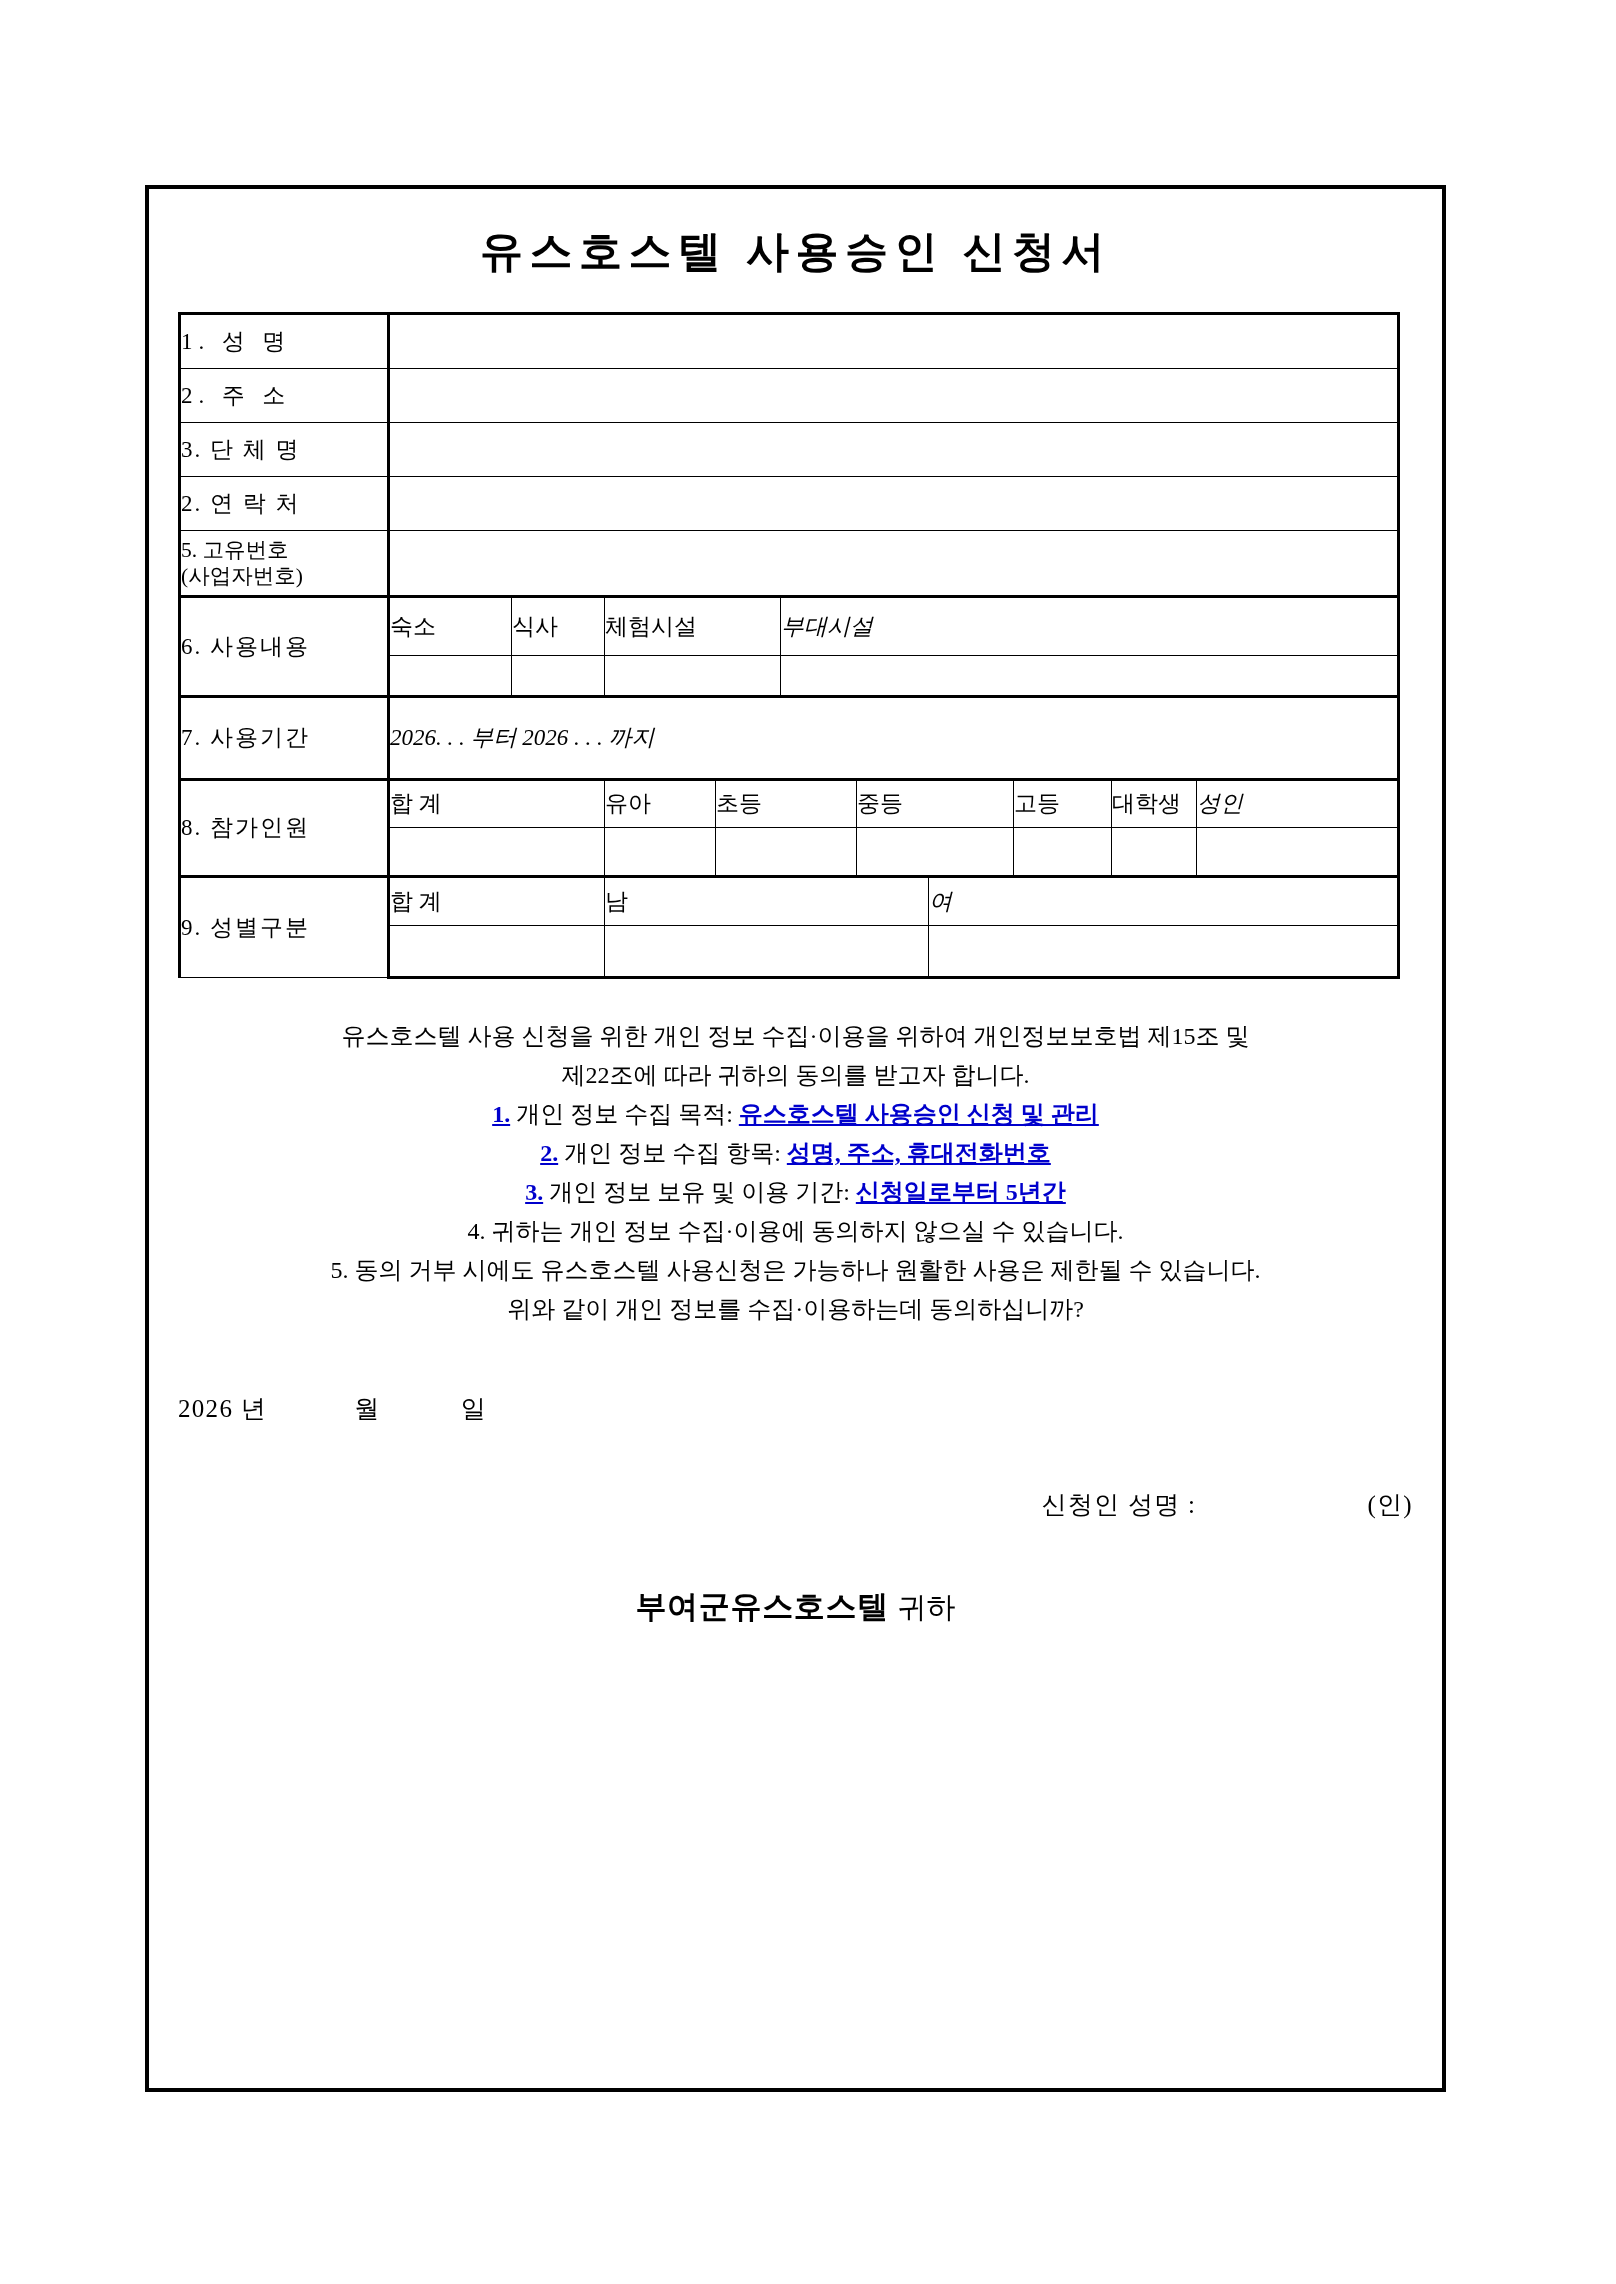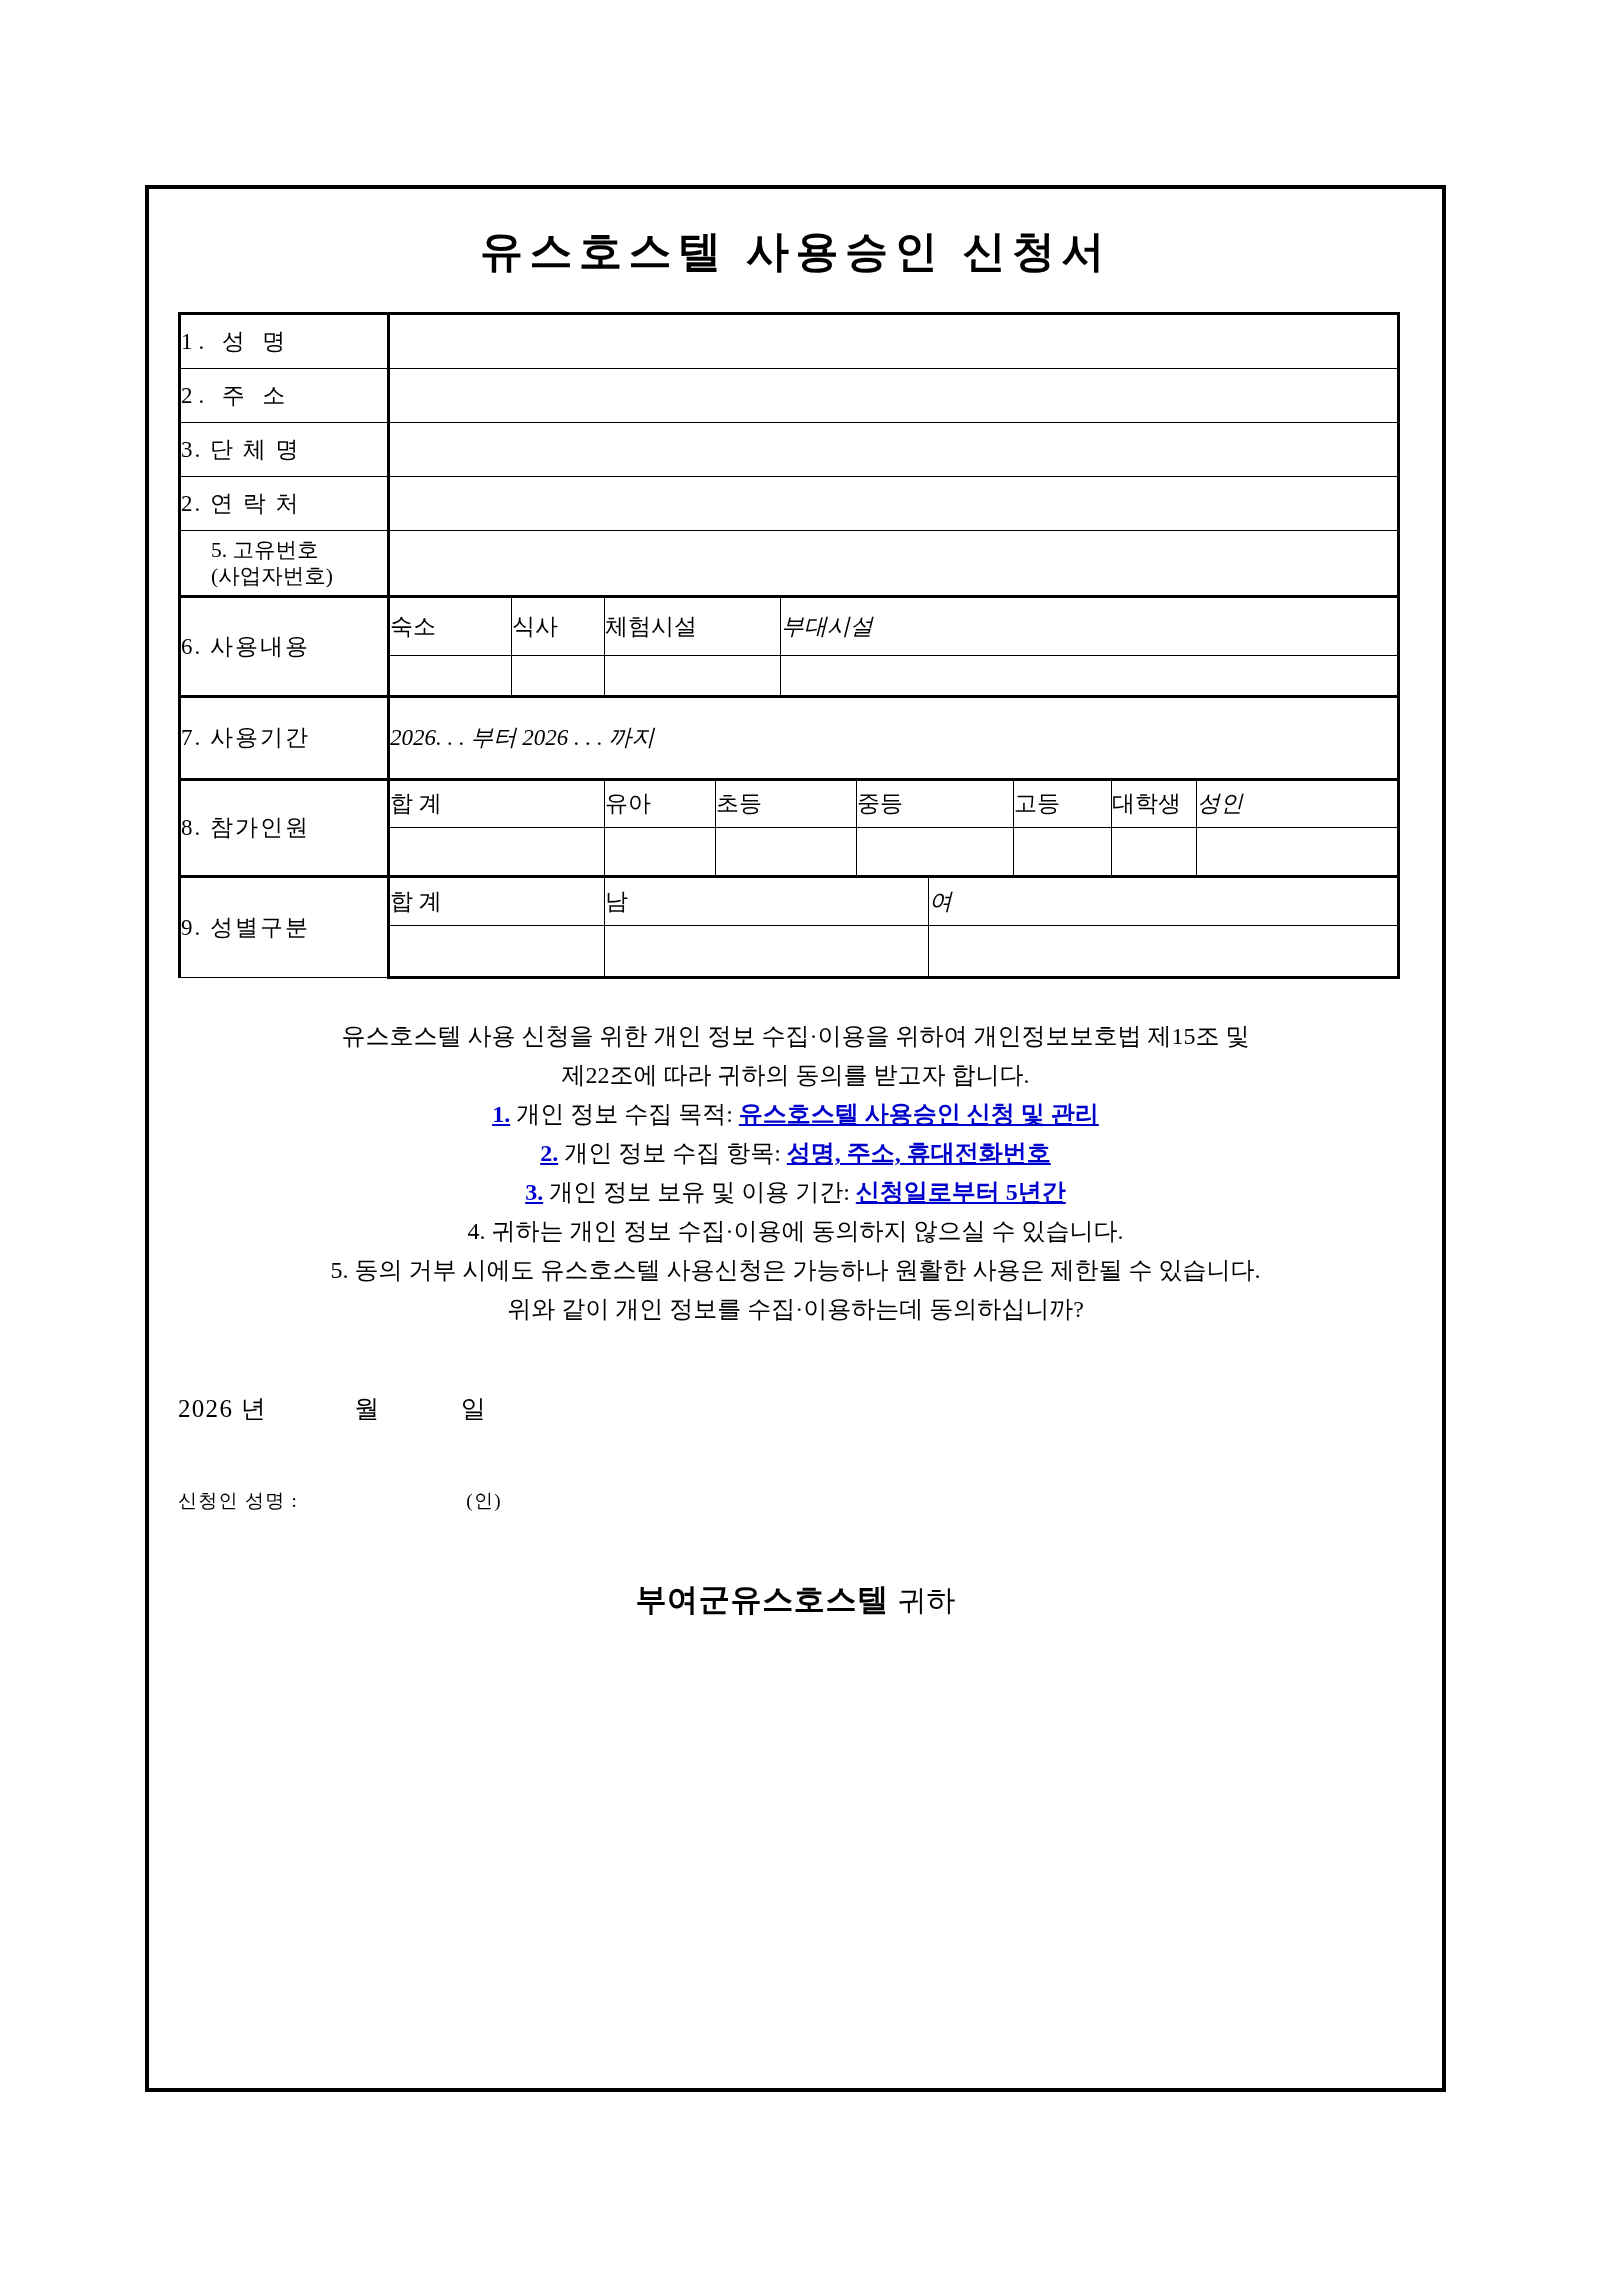--- a/index.html
+++ b/index.html
@@ -72,21 +72,21 @@
   table.form-table .outer-bottom { border-bottom-width: 3.3px; }
   table.form-table .outer-left   { border-left-width: 3.3px; }
   table.form-table .outer-right  { border-right-width: 3.3px; font-style: italic; }
 
   .lbl {
     width: 209px;
     border-right-width: 3.3px !important;
   }
   .lbl-txt { letter-spacing: 2px; }
   .lbl-txt.wide { letter-spacing: 5.9px; }
-  .lbl-sub { font-size: 21.5px; letter-spacing: 0px; padding-left: 30px; }
+  .lbl-sub { font-size: 21.5px; letter-spacing: 0px; }
 
   .r-name  td { height: 53px; }
   .r-addr  td { height: 53px; }
   .r-group td { height: 53px; }
   .r-tel   td { height: 53px; }
   .r-bizno td { height: 64px; }
   .r-use-head td { height: 57px; }
   .r-use-fill td { height: 39px; }
   .r-period td { height: 80px; }
   .r-cnt-head td { height: 46px; }
@@ -140,22 +140,22 @@
   
   .date-line {
     font-size: 25px;
     margin-top: 64px;
     letter-spacing: 1.3px;
   }
   .date-line .gap-1 { display: inline-block; width: 72px; }
   .date-line .gap-2 { display: inline-block; width: 65px; }
 
   .sign-line {
-    text-align: left;
-    font-size: 19px;
+    text-align: right;
+    font-size: 25px;
     margin-top: 63px;
     letter-spacing: 1.3px;
   }
   .sign-line .sig-gap { display: inline-block; width: 156px; }
 
   .org-line {
     text-align: center;
     margin-top: 65px;
     font-size: 31px;
     font-family: "Liberation Sans", "DejaVu Sans", sans-serif;

